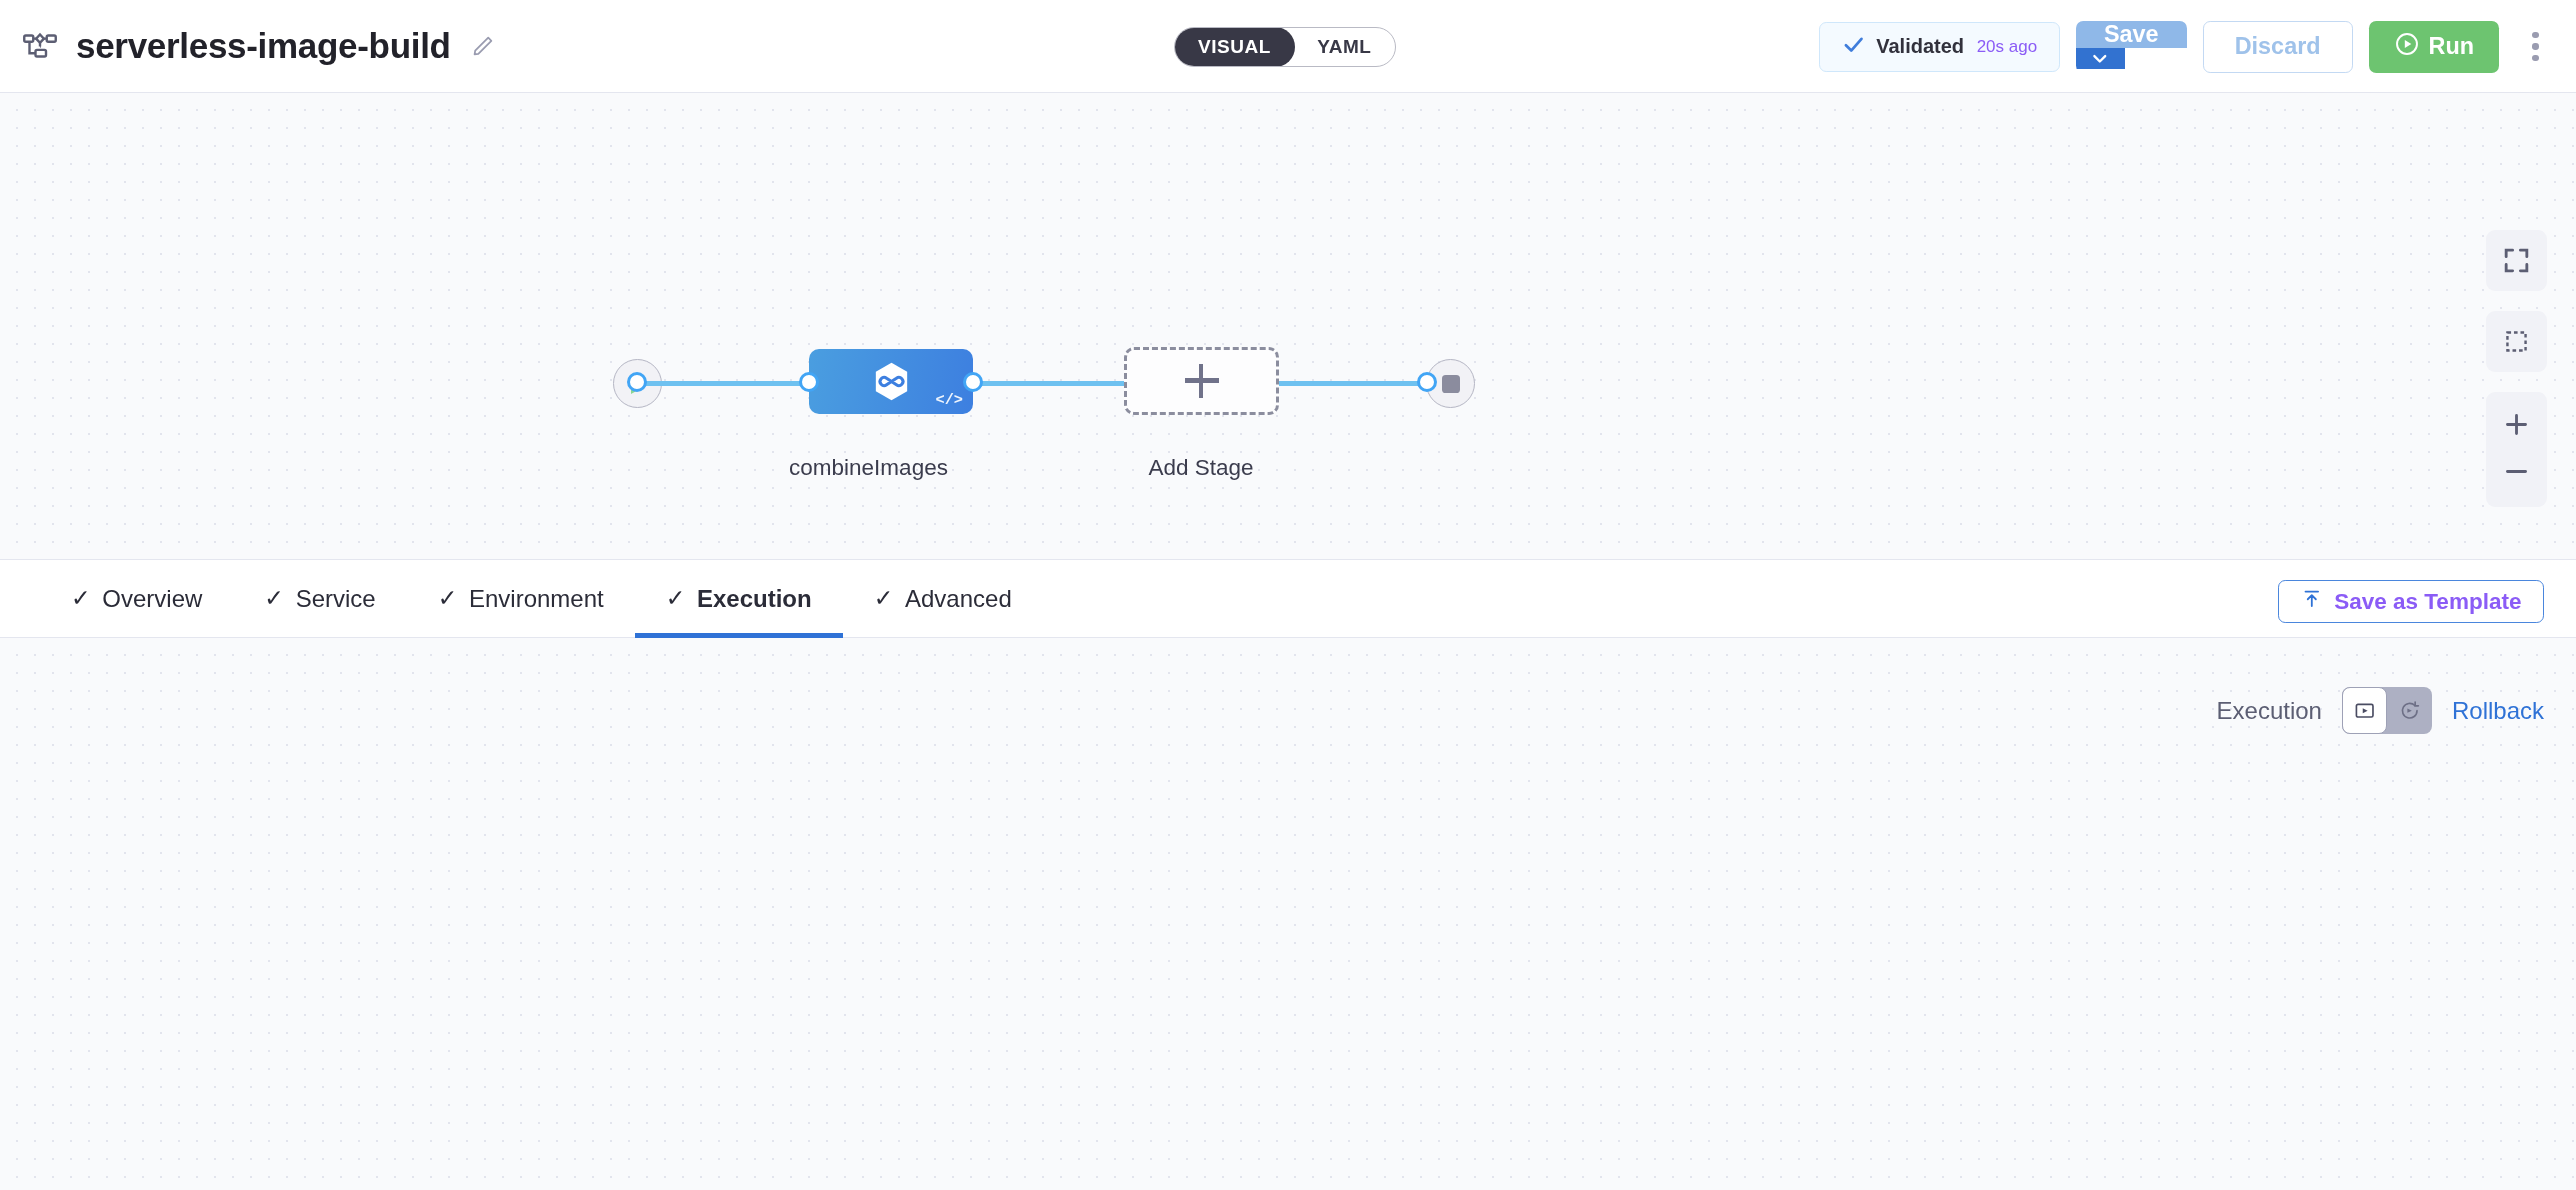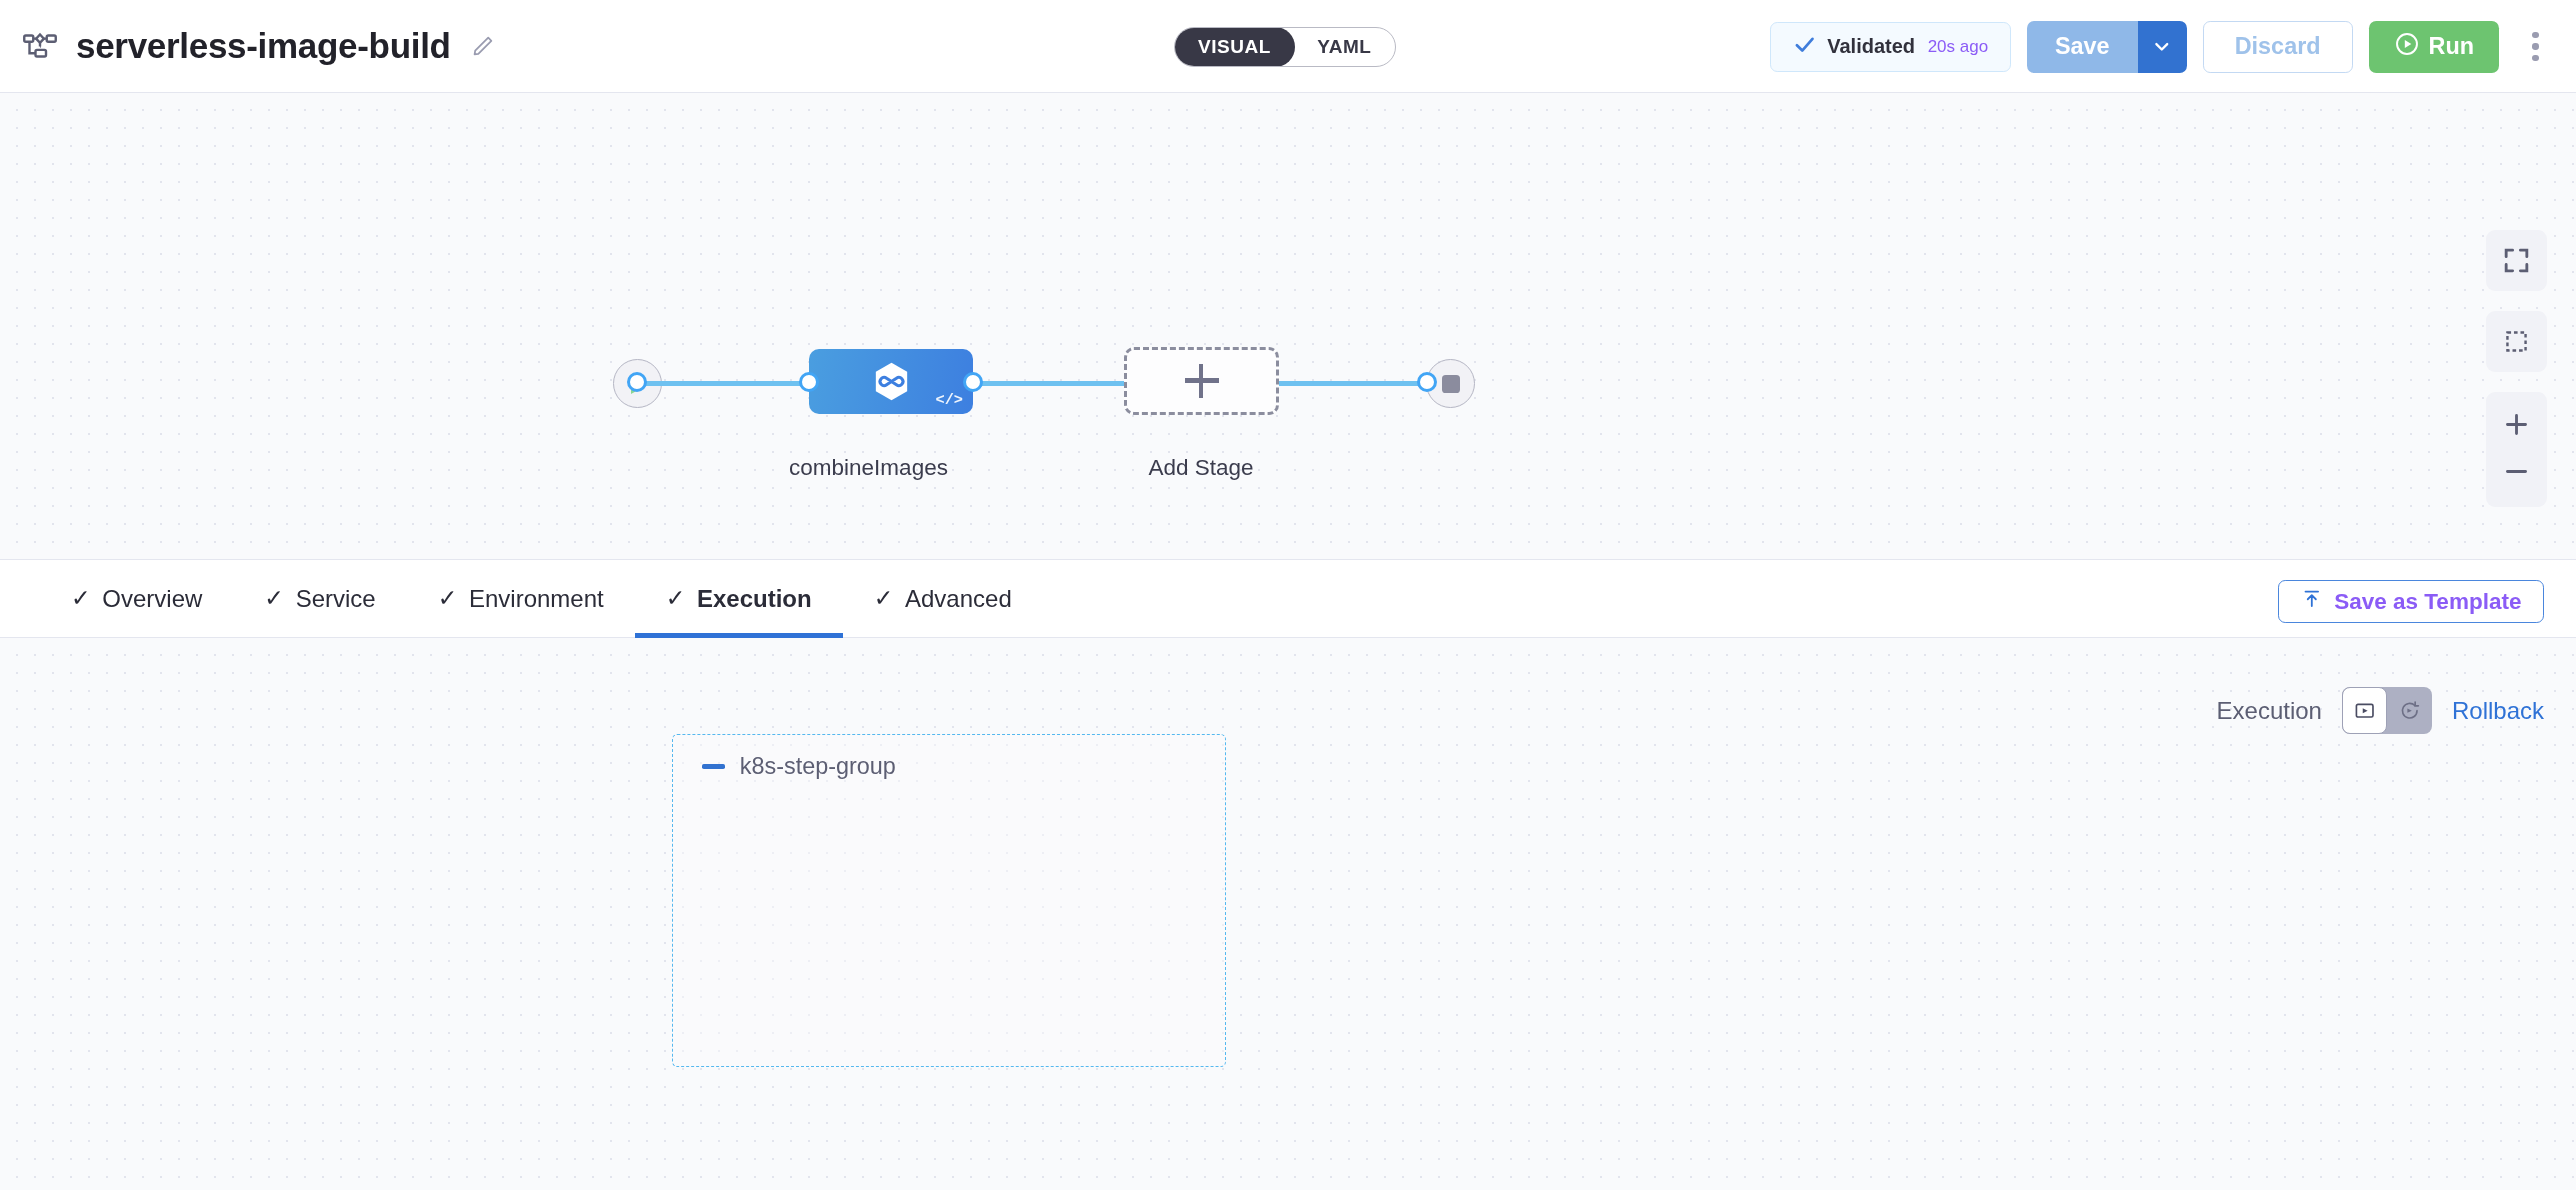--- a/index.html
+++ b/index.html
@@ -47,21 +47,21 @@
   }
   .validated-badge {
     display: flex; align-items: center; gap: 10.8px;
     height: 50px; padding: 0 21.6px;
     background: #f4faff; border: 0.9px solid #cfe7fb; border-radius: 7.2px;
   }
   .validated-check { color: #3f7ddb; font-size: 23.4px; font-weight: 700; line-height: 1; }
   .validated-text { font-size: 20px; font-weight: 700; color: #31313c; }
   .validated-time { font-size: 17px; font-weight: 400; color: #8b5cf6; margin-left: 1.8px; }
 
-  .save-group { display: flex; height: 52px; border-radius: 7.2px; overflow: hidden; }
+  .save-group { display: flex; height: 52px; border-radius: 7.2px; overflow: hidden; flex-direction: column; }
   .save-main {
     background: #8fb8e8; color: #ffffff; font-size: 23.4px; font-weight: 700;
     display: flex; align-items: center; justify-content: center;
     width: 111px; cursor: pointer;
   }
   .save-caret {
     background: #3272d0; color: #ffffff; width: 49px;
     display: flex; align-items: center; justify-content: center; cursor: pointer;
   }
   .discard-btn {
@@ -370,21 +370,15 @@
         <svg width="23.4" height="23.4" viewBox="0 0 24 24" fill="none" stroke="#6d6f86" stroke-width="1.7" stroke-linecap="round">
           <path d="M19.5 12 a7.5 7.5 0 1 1 -2.2 -5.3"></path>
           <path d="M9.6 9.8 L14.2 12 L9.6 14.2 Z" fill="#6d6f86" stroke="none"></path>
           <path d="M17.6 3.2 L17.6 7 L20.9 7"></path>
         </svg>
       </div>
     </div>
     <span class="rb-lbl">Rollback</span>
   </div>
 
-  <div class="step-group-box" style="left:672px; top:96px; width:554px; height:333px;">
-    <div class="sg-header">
-      <span class="sg-collapse"></span>
-      <span class="sg-title">k8s-step-group</span>
-    </div>
-  </div>
 
 </div>
 
 
 </body></html>

